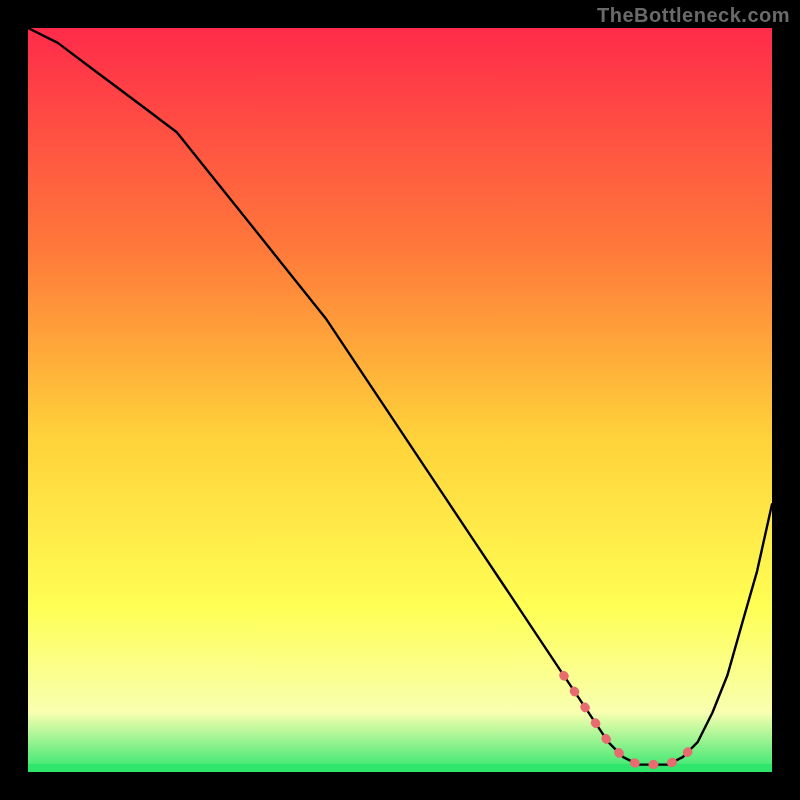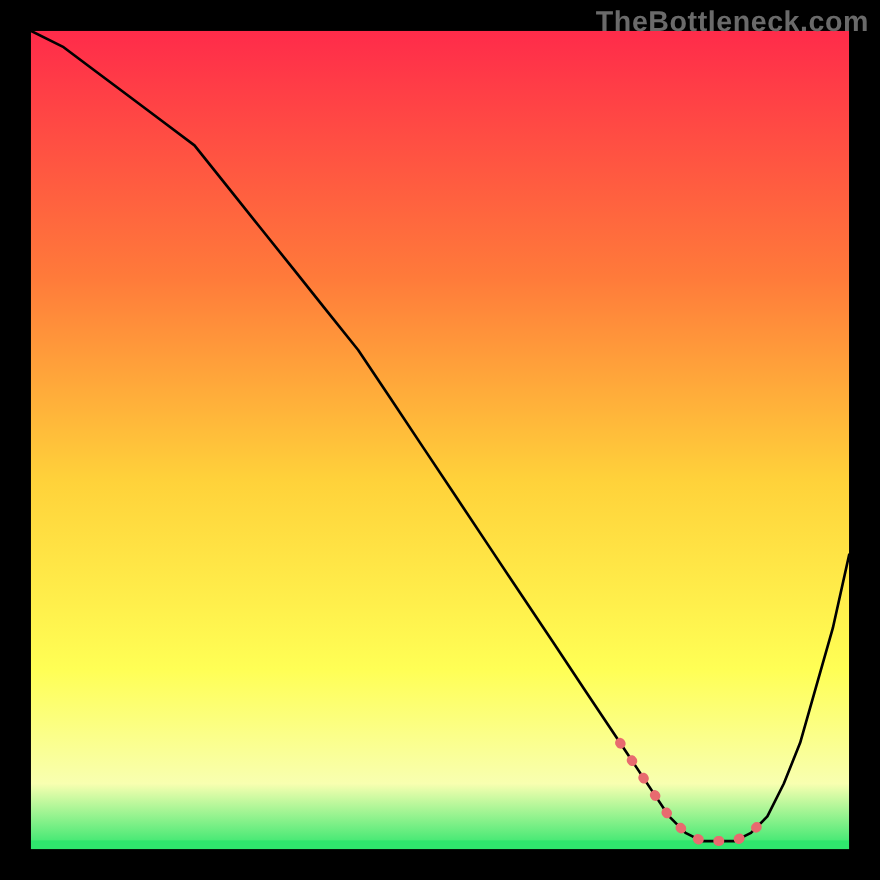--- a/index.html
+++ b/index.html
@@ -15,21 +15,21 @@
     position: relative;
     width: 800px;
     height: 800px;
     background: #000;
   }
   .watermark {
     position: absolute;
     top: 4px;
     right: 10px;
     color: #6a6a6a;
-    font-size: 26px;
+    font-size: 20px;
     font-weight: 600;
     letter-spacing: 0.5px;
     z-index: 5;
   }
   .plot-area {
     position: absolute;
     left: 28px;
     top: 28px;
     width: 744px;
     height: 744px;

